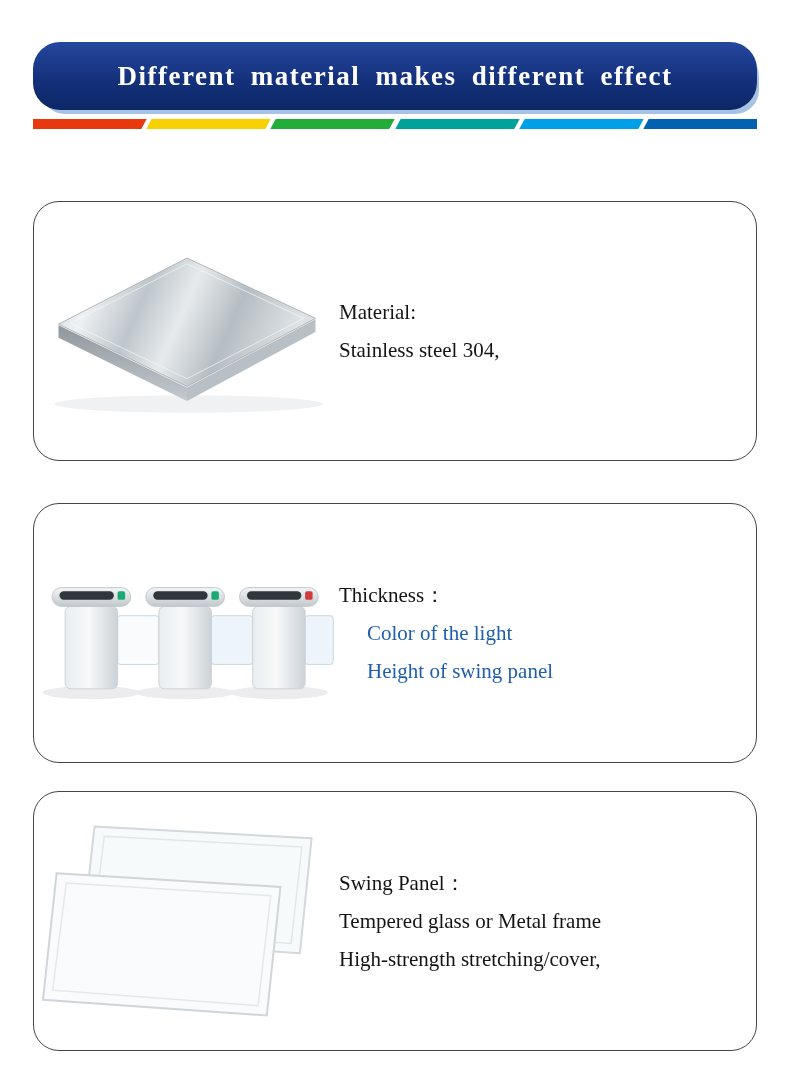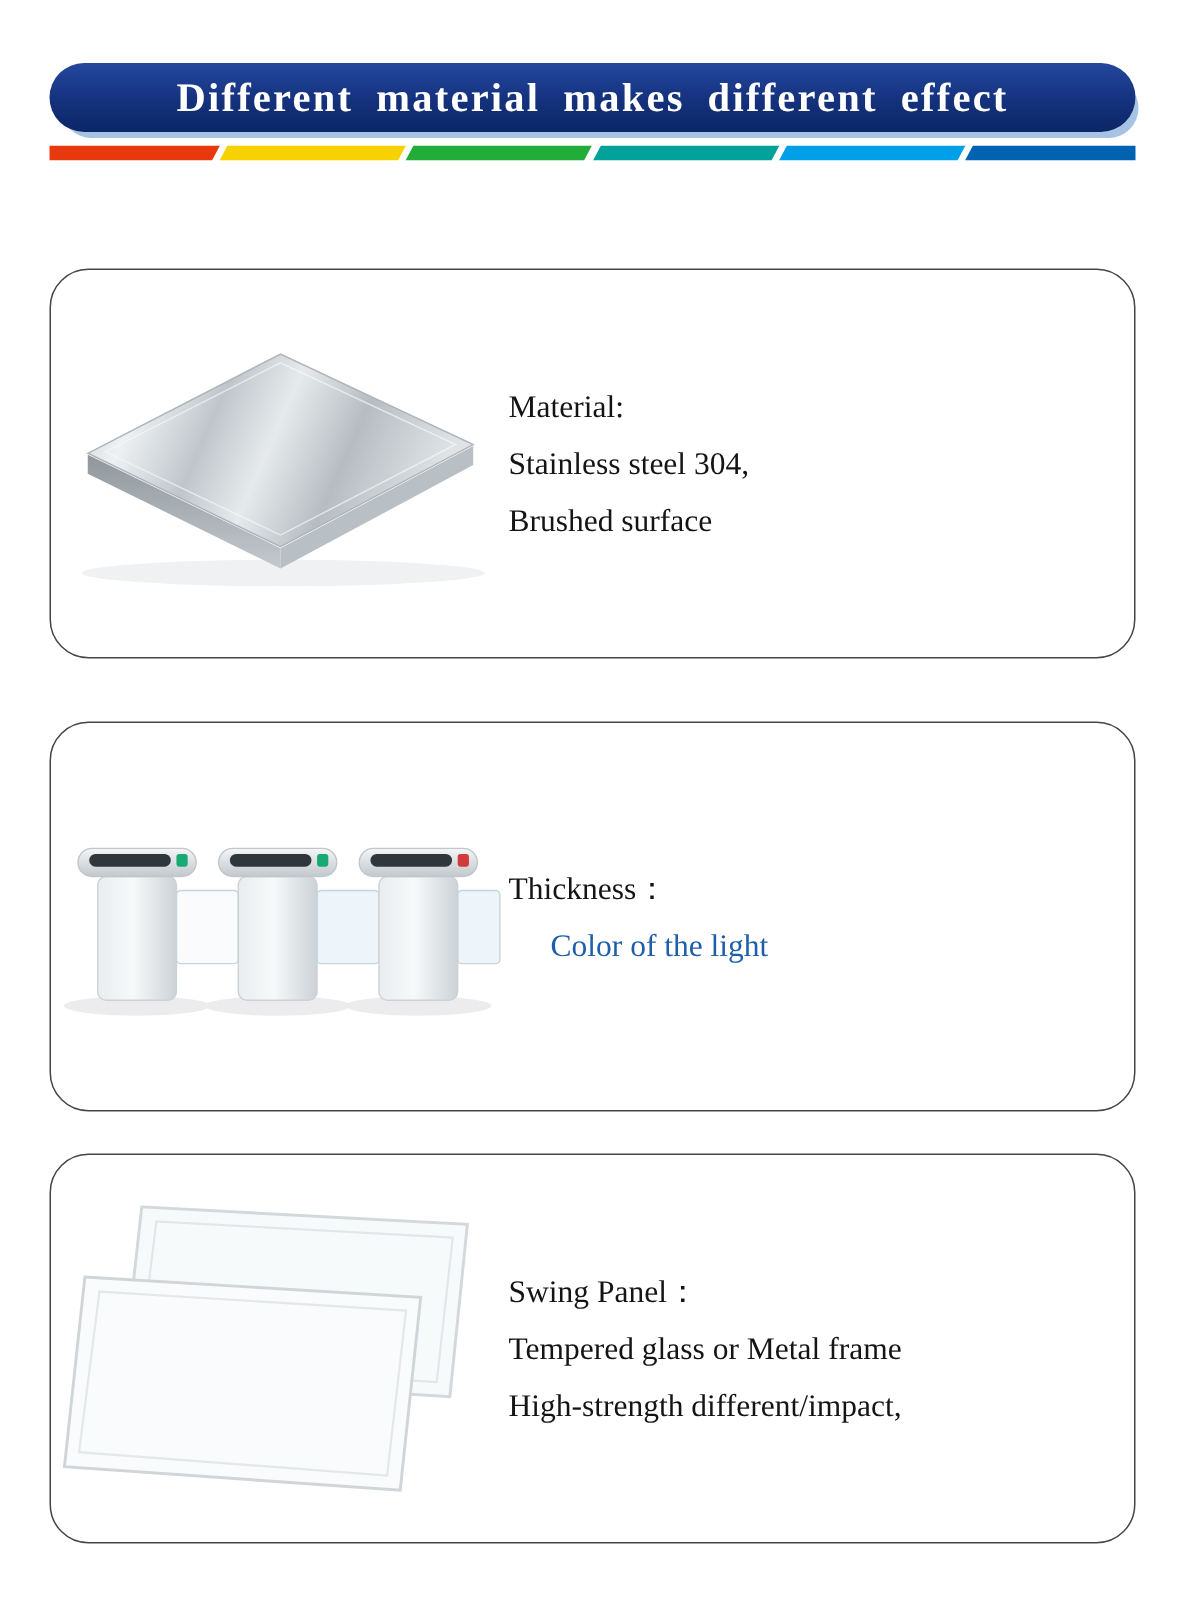--- a/index.html
+++ b/index.html
@@ -9,21 +9,21 @@
     height: 1077px;
     margin: 0 auto;
     background: #ffffff;
     font-family: "Liberation Serif", "DejaVu Serif", serif;
     overflow: hidden;
   }
 
   
   .banner {
     margin: 42px 33px 0 33px;
-    height: 46px;
+    height: 68px;
     border-radius: 27px;
     background: linear-gradient(180deg, var(--banner-top) 0%, var(--banner-mid) 55%, var(--banner-bottom) 100%);
     display: flex;
     align-items: center;
     justify-content: center;
     position: relative;
     box-shadow: 5px 7px 0 -3px rgba(150,185,225,0.85);
   }
   .banner-title {
     color: #ffffff;
@@ -123,21 +123,20 @@
         <ellipse cx="152" cy="170" rx="138" ry="9" fill="#f0f1f2"></ellipse>
         <polygon points="18,89 150,153 150,167 18,102" fill="url(#sideL)"></polygon>
         <polygon points="150,153 282,83 282,96 150,167" fill="#b9c0c5"></polygon>
         <polygon points="18,88 150,20 282,82 150,152" fill="url(#brush)" stroke="#aeb4b9" stroke-width="1"></polygon>
         <polygon points="30,87 150,26 270,82 150,144" fill="none" stroke="#f5f7f8" stroke-width="1" opacity="0.7"></polygon>
       </svg>
     </div>
     <div class="card-text">
         <p class="line dark">Material:</p>
         <p class="line dark">Stainless steel 304,</p>
-        <p class="line dark">Brushed surface</p>
       </div>
   </div>
 
   <div class="card card-2">
     <div class="card-img">
       <svg width="300" height="185" viewBox="0 0 320 190">
         <defs>
           <linearGradient id="metalTop" x1="0" y1="0" x2="0" y2="1">
             <stop offset="0%" stop-color="#f4f6f7"></stop>
             <stop offset="100%" stop-color="#c2c8cd"></stop>
@@ -168,34 +167,35 @@
         <rect x="230" y="66" width="56" height="88" rx="6" fill="url(#metalBody)" stroke="#ccd1d5"></rect>
         <rect x="286" y="76" width="30" height="52" rx="3" style="fill:rgba(205,225,240,0.35)" stroke="#c5d4de"></rect>
         <rect x="216" y="46" width="84" height="20" rx="10" fill="url(#metalTop)" stroke="#c0c6ca"></rect>
         <rect x="224" y="50" width="58" height="9" rx="4.5" fill="#2f363c"></rect>
         <rect x="286" y="50" width="8" height="9" rx="2" fill="#d23b3b"></rect>
       </svg>
     </div>
     <div class="card-text">
         <p class="line dark">Thickness：</p>
         <p class="line blue">Color of the light</p>
+        <p class="line blue">Height of swing panel</p>
       </div>
   </div>
 
   <div class="card card-3">
     <div class="card-img">
       <svg width="292" height="226" viewBox="0 0 300 230">
 
         <polygon points="55,18 278,30 266,148 42,134" fill="#f7fafb" stroke="#d3d8dc" stroke-width="2"></polygon>
         <polygon points="65,28 268,39 257,138 53,125" fill="none" stroke="#e2e6e9" stroke-width="1.5"></polygon>
 
         <polygon points="16,66 246,80 232,212 2,196" fill="#f9fbfc" stroke="#cfd5d9" stroke-width="2"></polygon>
         <polygon points="26,76 236,89 223,202 12,186" fill="none" stroke="#e4e8ea" stroke-width="1.5"></polygon>
       </svg>
     </div>
     <div class="card-text">
         <p class="line dark">Swing Panel：</p>
         <p class="line dark">Tempered glass or Metal frame</p>
-        <p class="line dark">High-strength different/impact,</p>
+        <p class="line dark">High-strength stretching/cover,</p>
       </div>
   </div>
 
 </div>
 
 </body></html>

